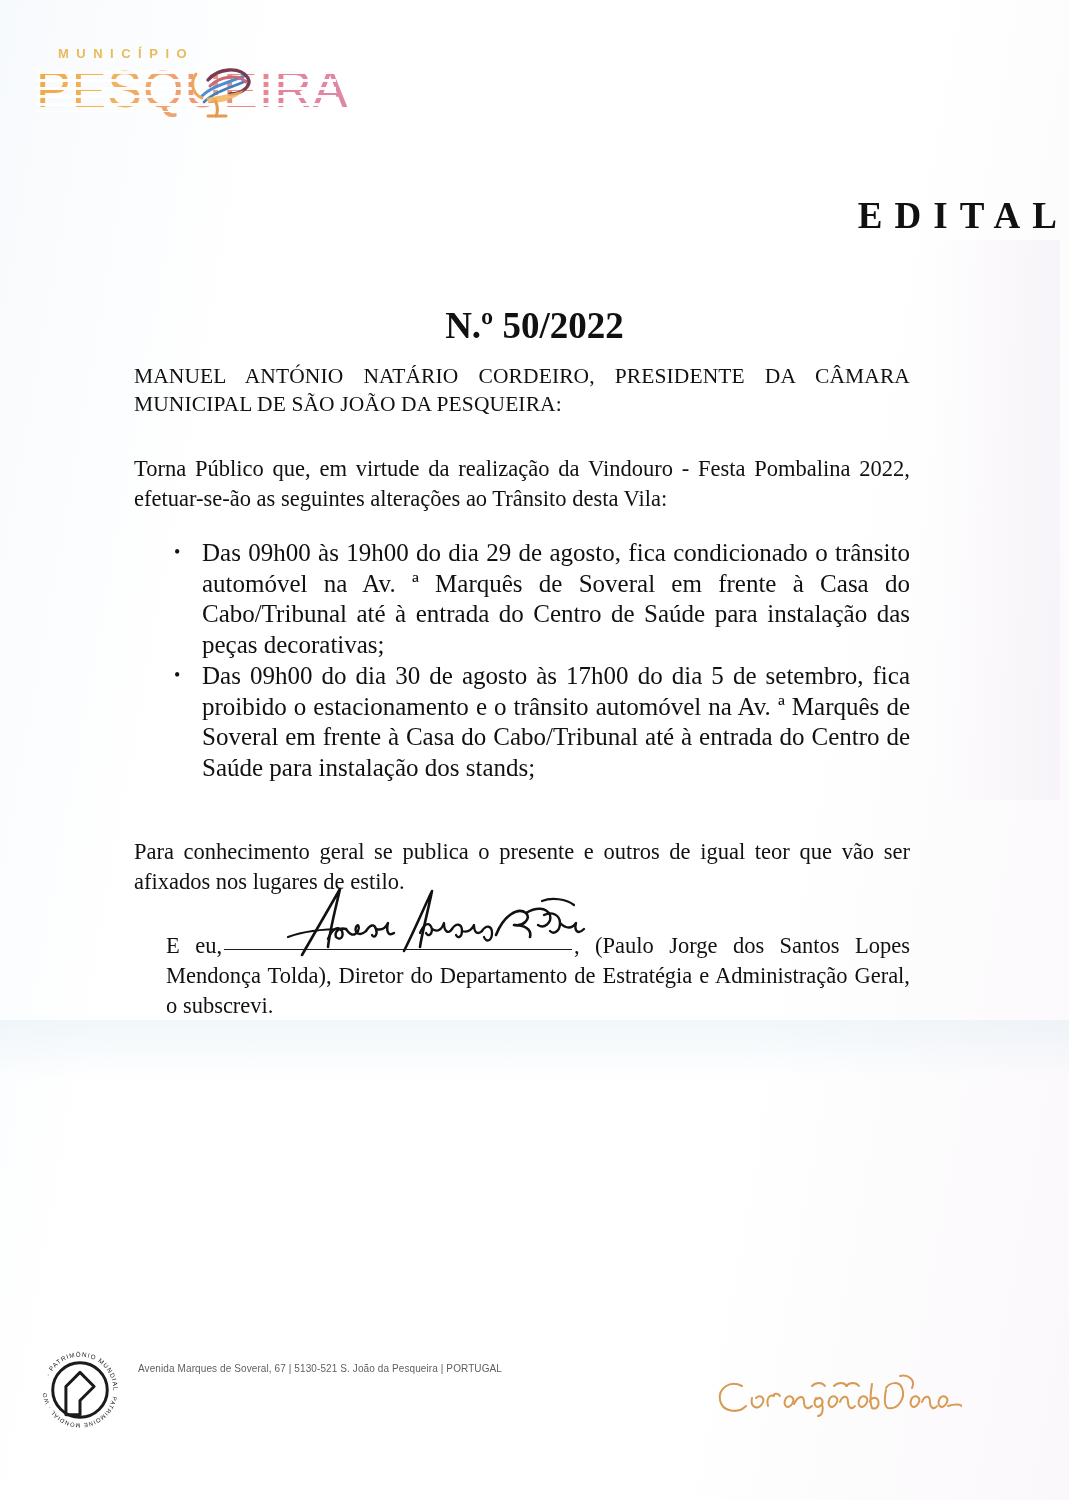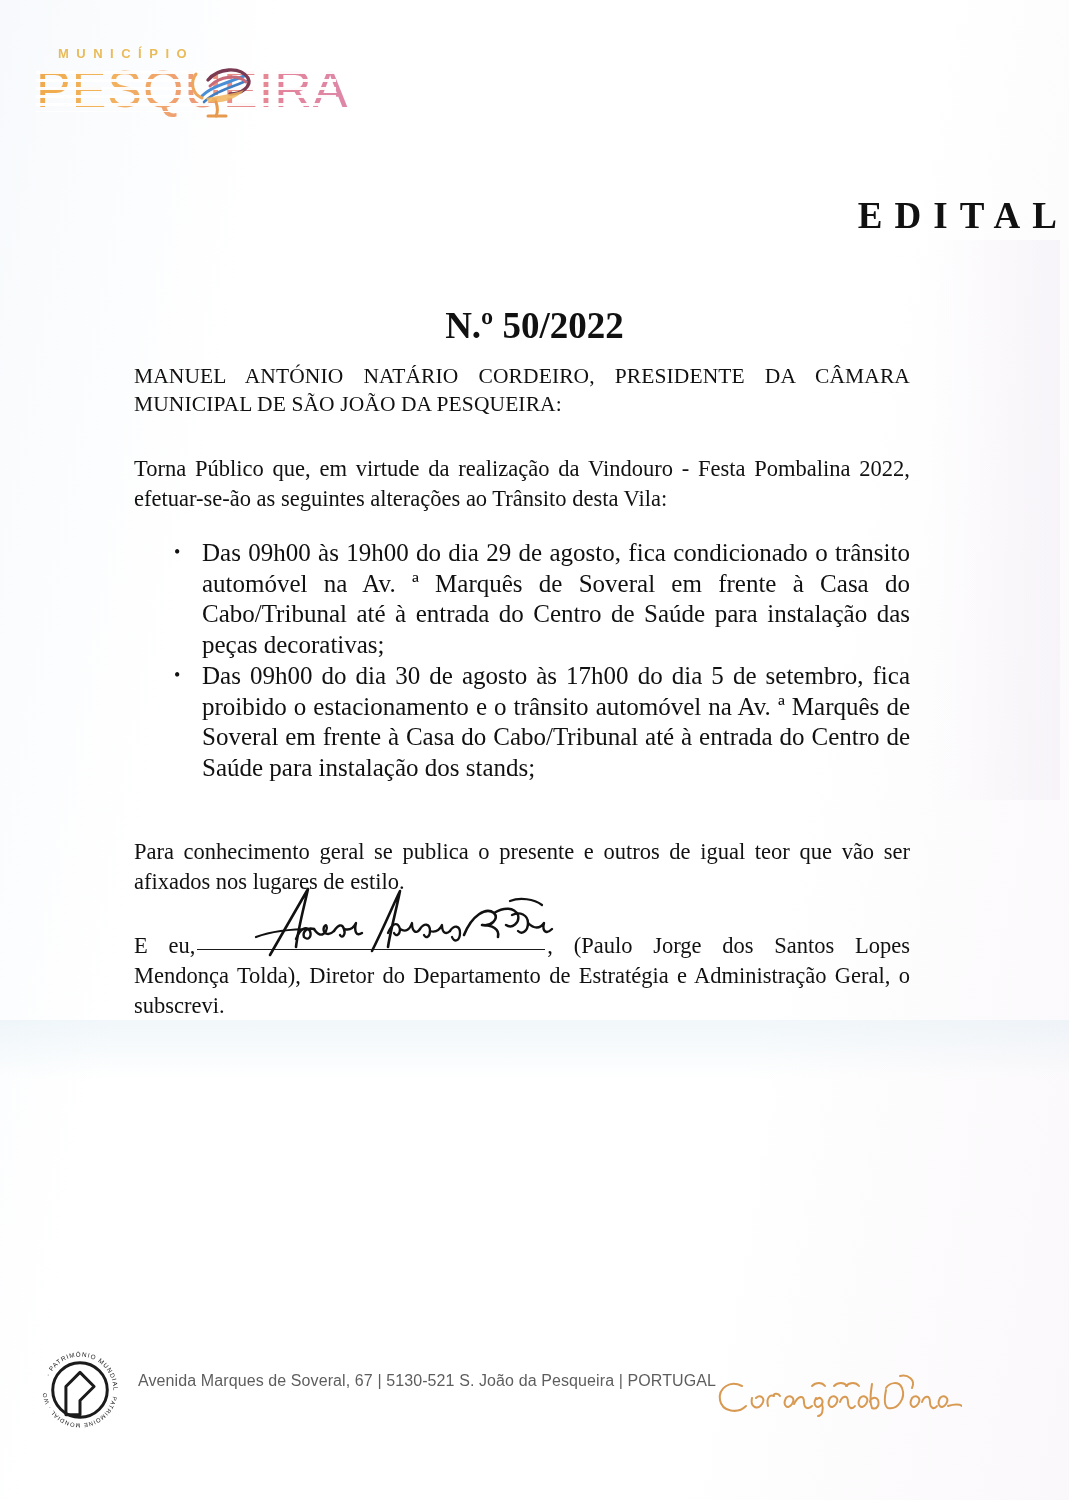--- a/index.html
+++ b/index.html
@@ -136,20 +136,21 @@
     left: -28px;
     top: -1px;
     font-size: 18px;
   }
   .closing {
     margin-top: 54px;
   }
   .sign-para {
     margin-top: 34px;
     position: relative;
+    margin-left: 32px;
   }
   .sig-line {
     display: inline-block;
     width: 348px;
     border-bottom: 1.6px solid #1a1a1a;
     vertical-align: 3px;
     margin: 0 2px;
   }
   .signature {
     position: absolute;
@@ -159,23 +160,23 @@
   }
 
   
   .footer {
     position: absolute; left: 0; top: 1336px; width: 100%; height: 110px;
   }
   .seal {
     position: absolute; left: 36px; top: 10px; width: 88px; height: 88px;
   }
   .footer-text {
-    position: absolute; left: 138px; top: 36px;
+    position: absolute; left: 138px; top: 24px;
     font-family: "Liberation Sans", sans-serif;
-    font-size: 16px;
+    font-size: 10px;
     line-height: 17px;
     color: #3a3a3a;
     opacity: .82;
     letter-spacing: .1px;
     filter: blur(.12px);
   }
   .slogan {
     position: absolute; left: 712px; top: 28px;
     width: 250px; height: 60px;
   }

